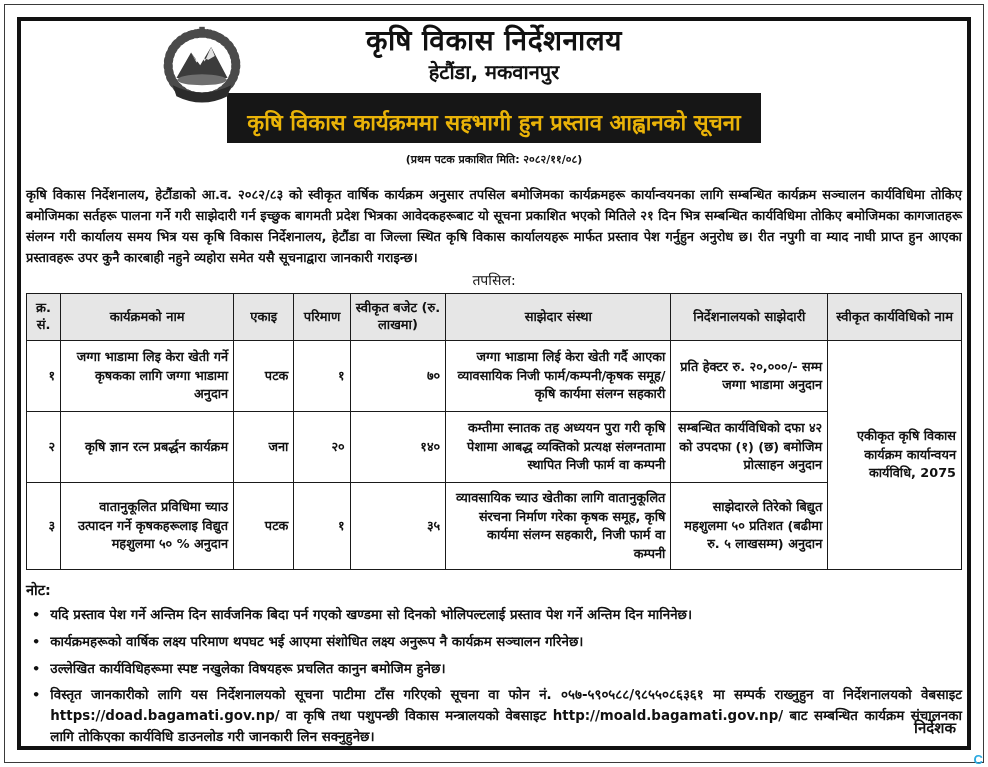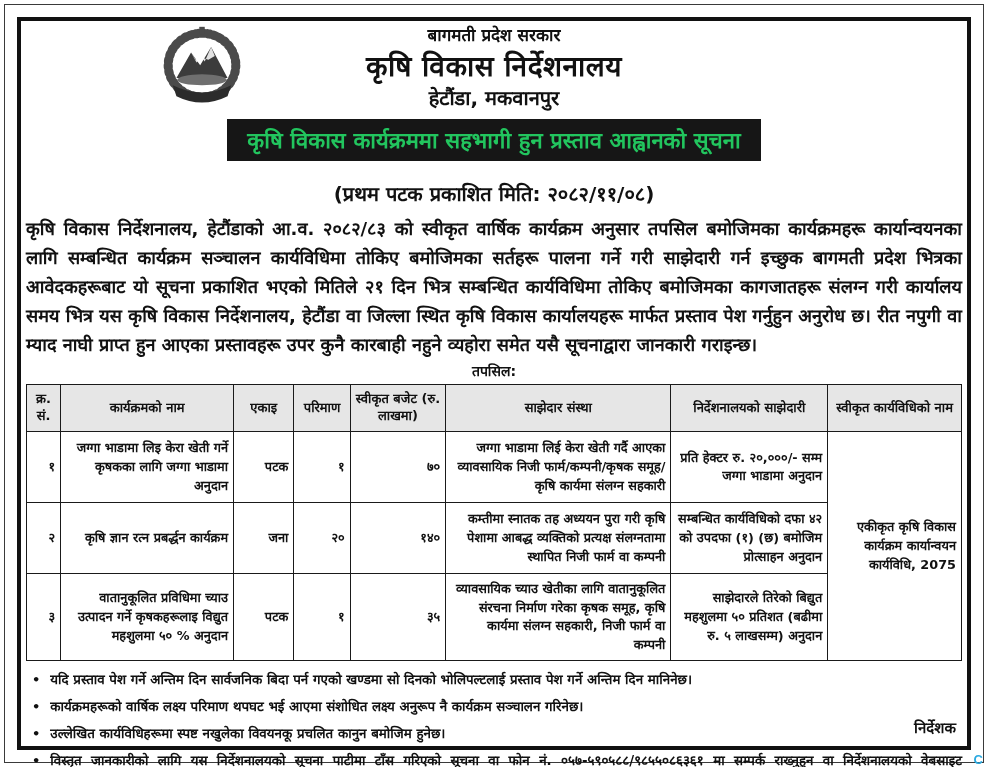--- a/index.html
+++ b/index.html
@@ -29,35 +29,35 @@
   .emblem{
     position:absolute; left:130px; top:2px; width:92px; height:84px;
   }
   .gov-line{font-size:17px; font-weight:700; line-height:1.5;}
   .ministry-line{font-size:17px; font-weight:700; line-height:1.6;}
   .directorate-line{font-size:28px; font-weight:800; line-height:1.25; letter-spacing:.5px;}
   .location-line{font-size:20px; font-weight:700; line-height:1.4;}
   .banner-wrap{text-align:center; margin-top:7px;}
   .banner{
     display:inline-block;
-    background:#161616; color:#22c55e;
+    background:#161616; color:#eab308;
     font-size:22px; font-weight:800;
-    padding:5px 20px 7px 20px;
+    padding:13px 20px 7px 20px;
   }
   .pub-date{
-    text-align:center; font-size:20px; font-weight:700; margin-top:19px;
+    text-align:center; font-size:11px; font-weight:700; margin-top:8px;
   }
   
   .intro{
-    margin-top:7px;
-    font-size:18px; font-weight:700;
+    margin-top:18px;
+    font-size:13px; font-weight:700;
     text-align:justify; line-height:1.62;
   }
   .tapasil{
-    text-align:center; font-size:14px; font-weight:700; margin-top:2px;
+    text-align:center; font-size:14px; font-weight:400; margin-top:2px;
   }
   
   table.notice{
     width:100%;
     border-collapse:collapse;
     margin-top:4px;
     table-layout:fixed;
   }
   table.notice th, table.notice td{
     border:1.6px solid #1a1a1a;
@@ -120,21 +120,20 @@
   <div class="doc-header">
     <svg class="emblem" viewBox="0 0 100 92">
       <ellipse cx="50" cy="44" rx="37" ry="35" fill="none" stroke="#4a4a4a" stroke-width="10" stroke-dasharray="2.5 4" stroke-linecap="round"></ellipse>
       <ellipse cx="50" cy="44" rx="30" ry="28" fill="#ffffff"></ellipse>
       <path d="M22 58 L38 30 L48 44 L60 24 L78 58 Z" fill="#3c3c3c"></path>
       <path d="M38 30 L43 38 L48 33 L53 40 L60 24 L64 34 L57 38 L50 36 L44 41 Z" fill="#ffffff" opacity="0.85"></path>
       <ellipse cx="50" cy="60" rx="27" ry="6" fill="#6f6f6f"></ellipse>
       <path d="M18 66 Q50 82 82 66 L78 78 Q50 92 22 78 Z" fill="#2b2b2b"></path>
       <rect x="47" y="2" width="6" height="8" fill="#4a4a4a"></rect>
     </svg>
-    <div class="gov-line">बागमती प्रदेश सरकार</div>
     <div class="directorate-line">कृषि विकास निर्देशनालय</div>
     <div class="location-line">हेटौंडा, मकवानपुर</div>
     <div class="banner-wrap">
       <span class="banner">कृषि विकास कार्यक्रममा सहभागी हुन प्रस्ताव आह्वानको सूचना</span>
     </div>
     <div class="pub-date">(प्रथम पटक प्रकाशित मिति: २०८२/११/०८)</div>
   </div>
 
   <div class="intro">कृषि विकास निर्देशनालय, हेटौंडाको आ.व. २०८२/८३ को स्वीकृत वार्षिक कार्यक्रम अनुसार तपसिल बमोजिमका कार्यक्रमहरू कार्यान्वयनका लागि सम्बन्धित कार्यक्रम सञ्चालन कार्यविधिमा तोकिए बमोजिमका सर्तहरू पालना गर्ने गरी साझेदारी गर्न इच्छुक बागमती प्रदेश भित्रका आवेदकहरूबाट यो सूचना प्रकाशित भएको मितिले २१ दिन भित्र सम्बन्धित कार्यविधिमा तोकिए बमोजिमका कागजातहरू संलग्न गरी कार्यालय समय भित्र यस कृषि विकास निर्देशनालय, हेटौंडा वा जिल्ला स्थित कृषि विकास कार्यालयहरू मार्फत प्रस्ताव पेश गर्नुहुन अनुरोध छ। रीत नपुगी वा म्याद नाघी प्राप्त हुन आएका प्रस्तावहरू उपर कुनै कारबाही नहुने व्यहोरा समेत यसै सूचनाद्वारा जानकारी गराइन्छ।</div>
   <div class="tapasil">तपसिल:</div>
@@ -188,31 +187,32 @@
         <td class="c">पटक</td>
         <td class="c">१</td>
         <td class="c">३५</td>
         <td class="j">व्यावसायिक च्याउ खेतीका लागि वातानुकूलित संरचना निर्माण गरेका कृषक समूह, कृषि कार्यमा संलग्न सहकारी, निजी फार्म वा कम्पनी</td>
         <td class="j">साझेदारले तिरेको बिद्युत महशुलमा ५० प्रतिशत (बढीमा रु. ५ लाखसम्म) अनुदान</td>
       </tr>
     </tbody>
   </table>
 
   <div class="notes">
+    <div class="notes-label">नोट:</div>
     <div class="note-item">
       <span class="note-bullet">•</span>
       <span class="note-text">यदि प्रस्ताव पेश गर्ने अन्तिम दिन सार्वजनिक बिदा पर्न गएको खण्डमा सो दिनको भोलिपल्टलाई प्रस्ताव पेश गर्ने अन्तिम दिन मानिनेछ।</span>
     </div>
     <div class="note-item">
       <span class="note-bullet">•</span>
       <span class="note-text">कार्यक्रमहरूको वार्षिक लक्ष्य परिमाण थपघट भई आएमा संशोधित लक्ष्य अनुरूप नै कार्यक्रम सञ्चालन गरिनेछ।</span>
     </div>
     <div class="note-item">
       <span class="note-bullet">•</span>
-      <span class="note-text">उल्लेखित कार्यविधिहरूमा स्पष्ट नखुलेका विवयनकू प्रचलित कानुन बमोजिम हुनेछ।</span>
+      <span class="note-text">उल्लेखित कार्यविधिहरूमा स्पष्ट नखुलेका विषयहरू प्रचलित कानुन बमोजिम हुनेछ।</span>
     </div>
     <div class="note-item">
       <span class="note-bullet">•</span>
       <span class="note-text">विस्तृत जानकारीको लागि यस निर्देशनालयको सूचना पाटीमा टाँस गरिएको सूचना वा फोन नं. ०५७-५९०५८८/९८५५०८६३६१ मा सम्पर्क राख्नुहुन वा निर्देशनालयको वेबसाइट https://doad.bagamati.gov.np/ वा कृषि तथा पशुपन्छी विकास मन्त्रालयको वेबसाइट http://moald.bagamati.gov.np/ बाट सम्बन्धित कार्यक्रम संचालनका लागि तोकिएका कार्यविधि डाउनलोड गरी जानकारी लिन सक्नुहुनेछ।</span>
     </div>
   </div>
 
   <div class="signature">निर्देशक</div>
 </div>
 

